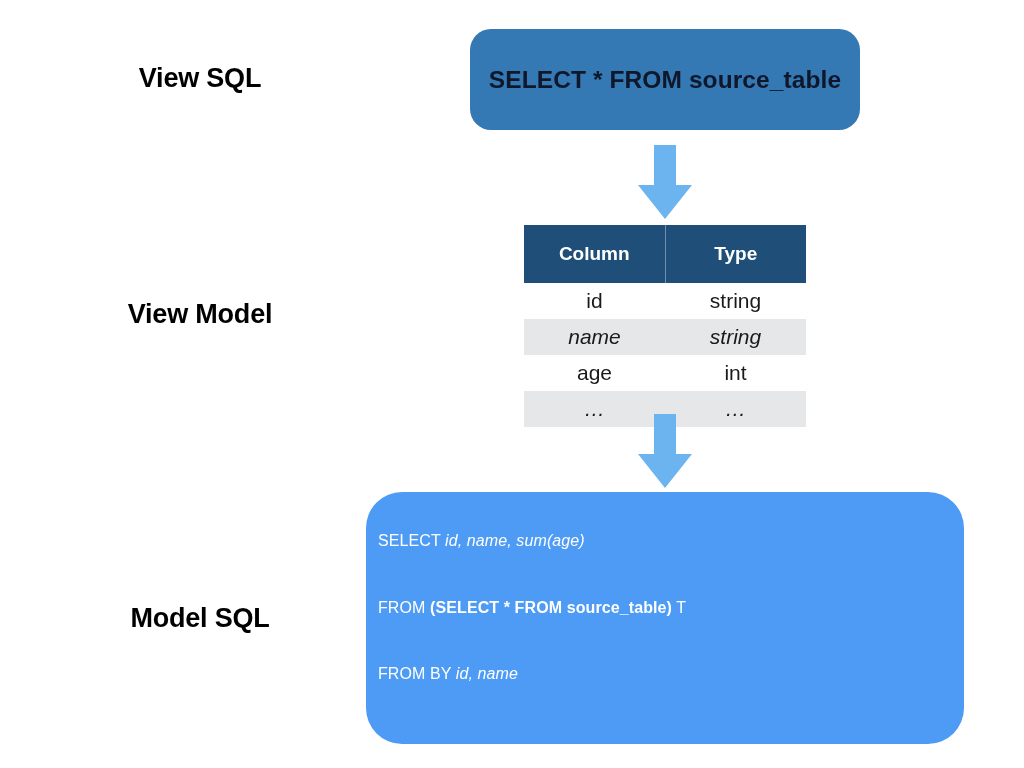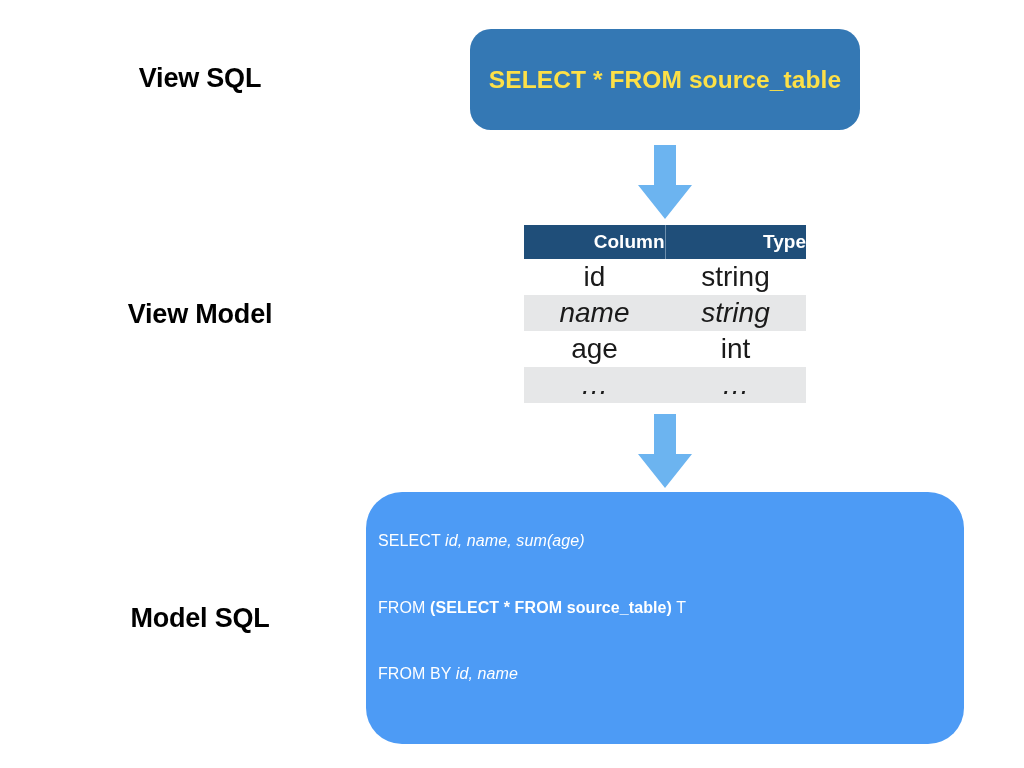--- a/index.html
+++ b/index.html
@@ -42,21 +42,21 @@
     top: 29px;
     width: 390px;
     height: 101px;
     background: #3478b4;
     border-radius: 21px;
     display: flex;
     align-items: center;
     justify-content: center;
   }
   #view-sql-box .sql-text {
-    color: #fde047;
+    color: #0f172a;
     font-weight: bold;
     font-size: 24.5px;
     letter-spacing: 0.1px;
     white-space: nowrap;
   }
 
   
   .arrow {
     position: absolute;
     width: 54px;
@@ -74,29 +74,29 @@
     width: 282px;
     border-collapse: collapse;
     table-layout: fixed;
   }
   #view-model-table th {
     background: #1f4e79;
     color: #ffffff;
     font-weight: bold;
     font-size: 19px;
     height: 34px;
-    padding: 0;
-    text-align: right;
+    padding: 12px;
+    text-align: center;
     vertical-align: middle;
   }
   #view-model-table th.col-head-column {
     border-right: 1px solid #6e8fad;
   }
   #view-model-table td {
-    font-size: 28px;
+    font-size: 21px;
     color: #1a1a1a;
     height: 36px;
     padding: 0;
     text-align: center;
     vertical-align: middle;
     font-weight: normal;
   }
   #view-model-table tr.zebra td {
     background: #e6e7e8;
     font-style: italic;

